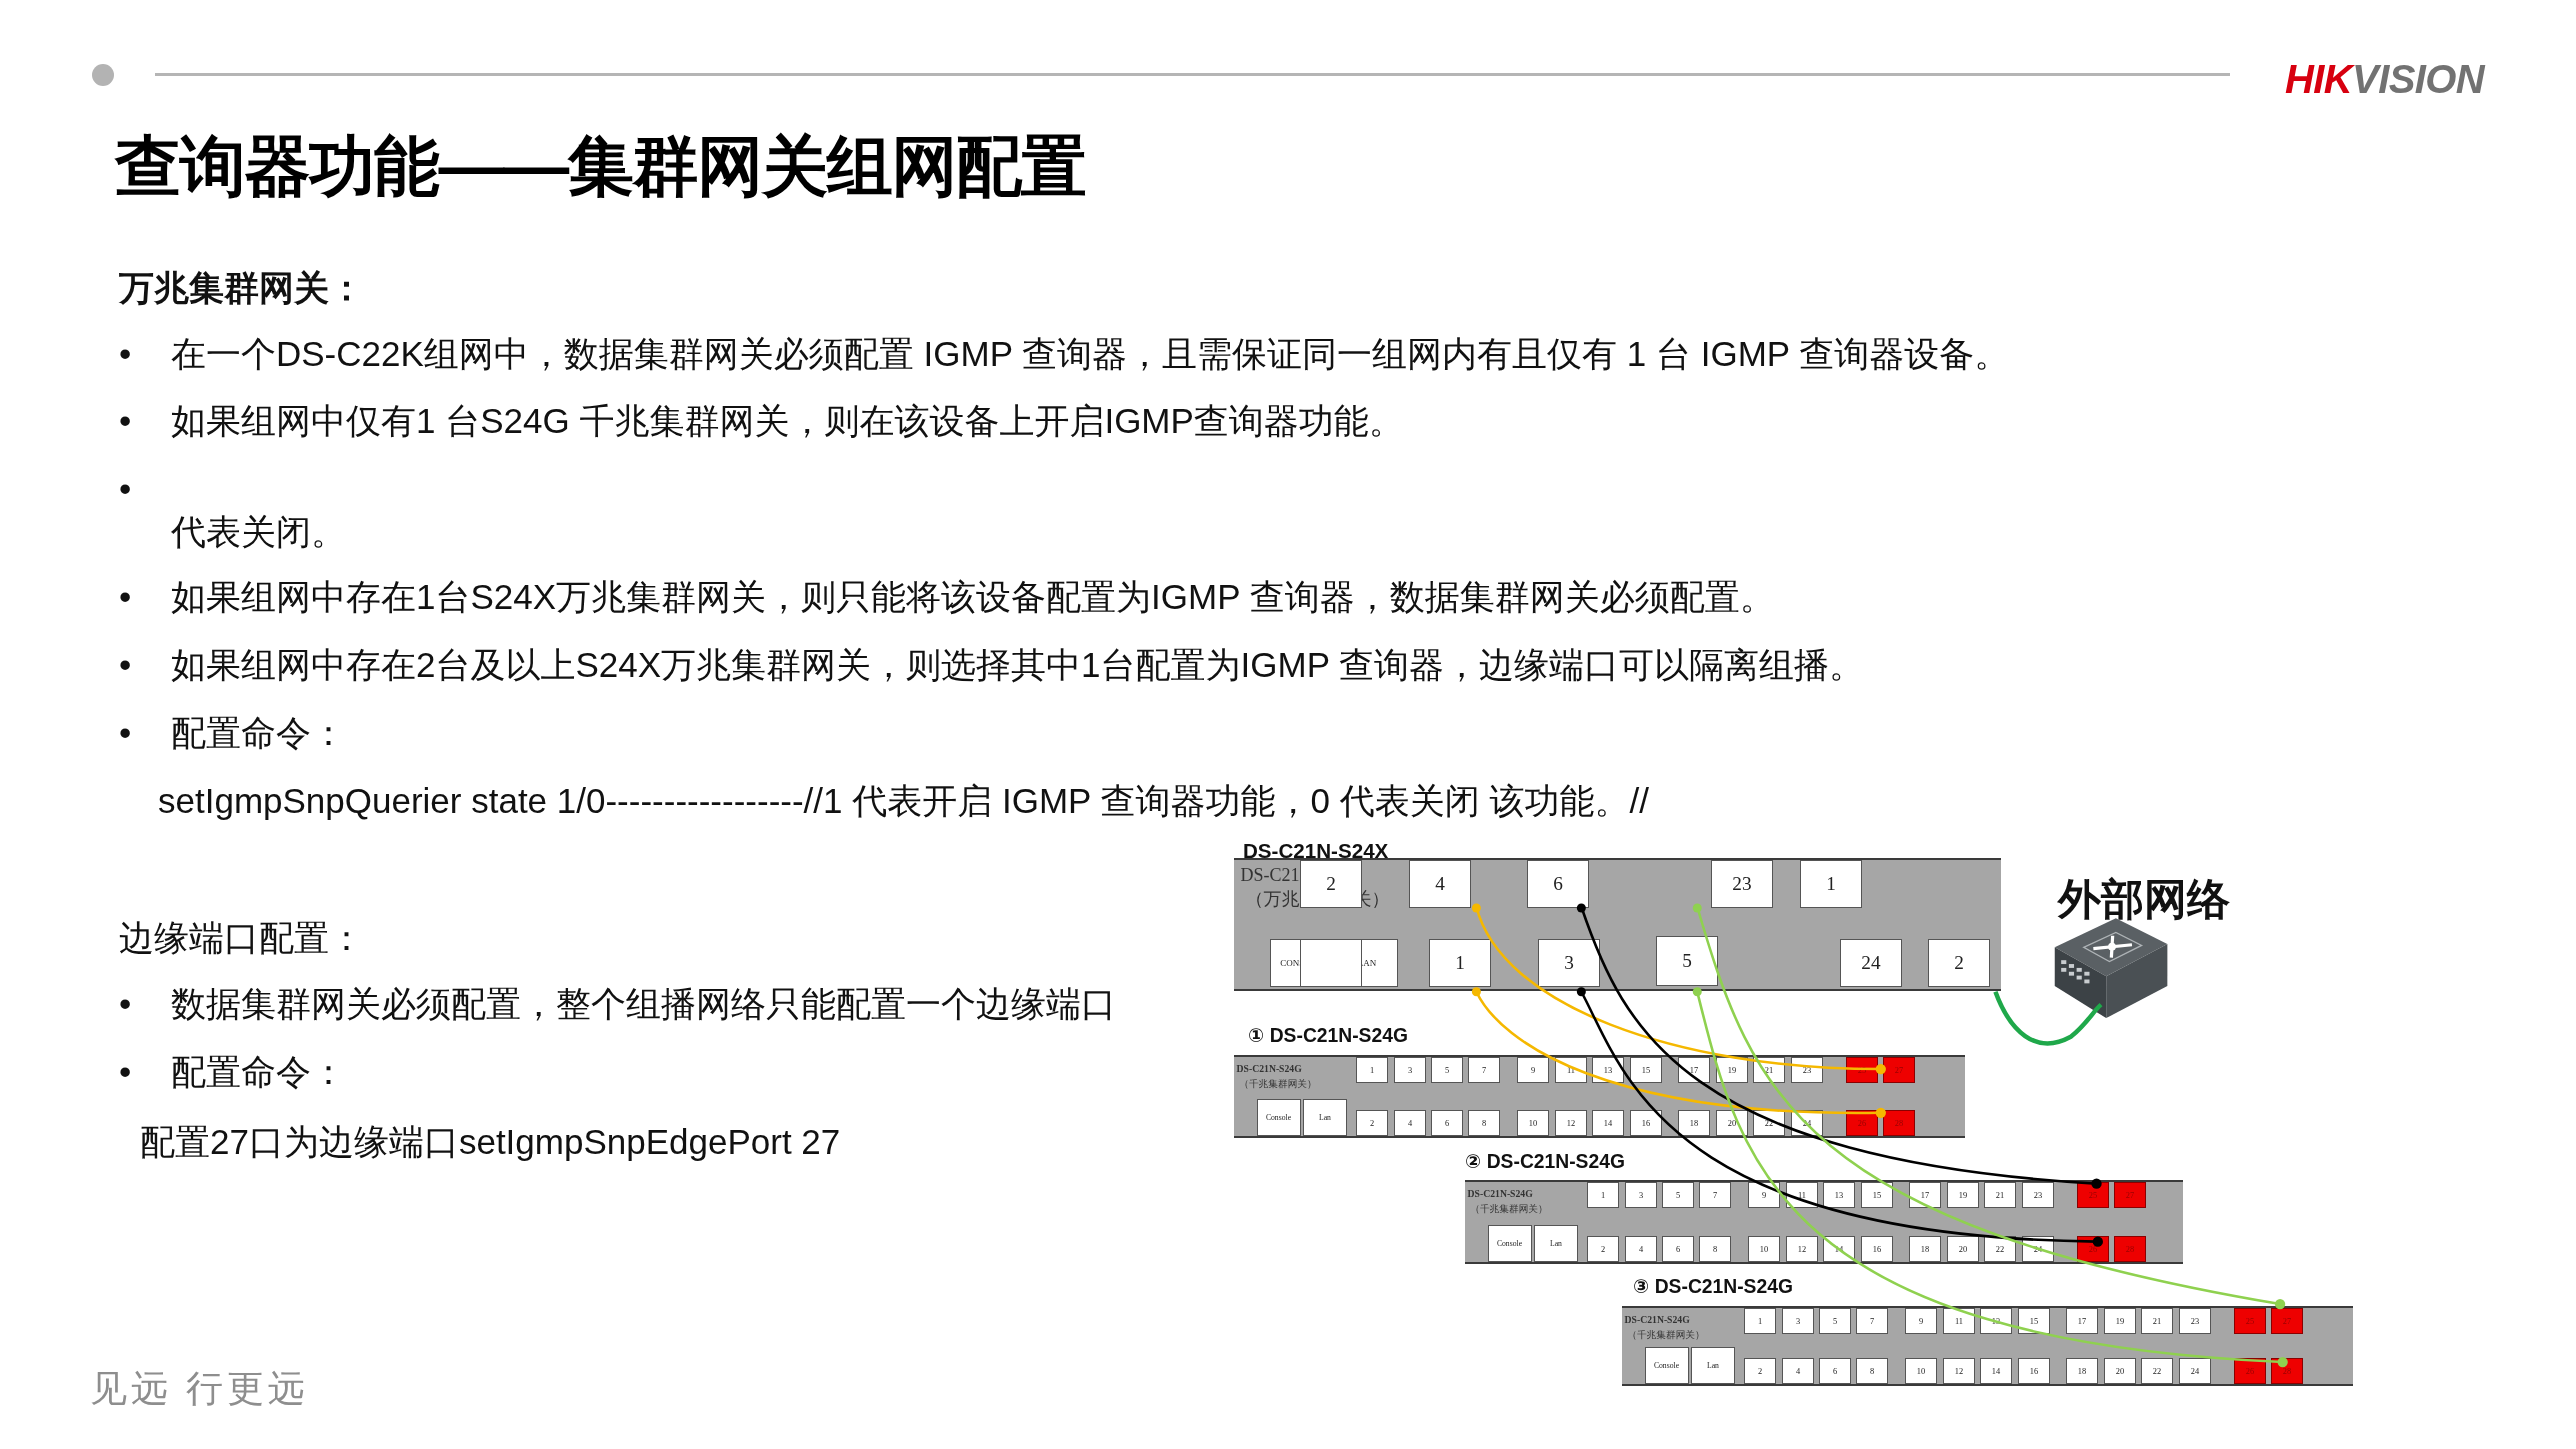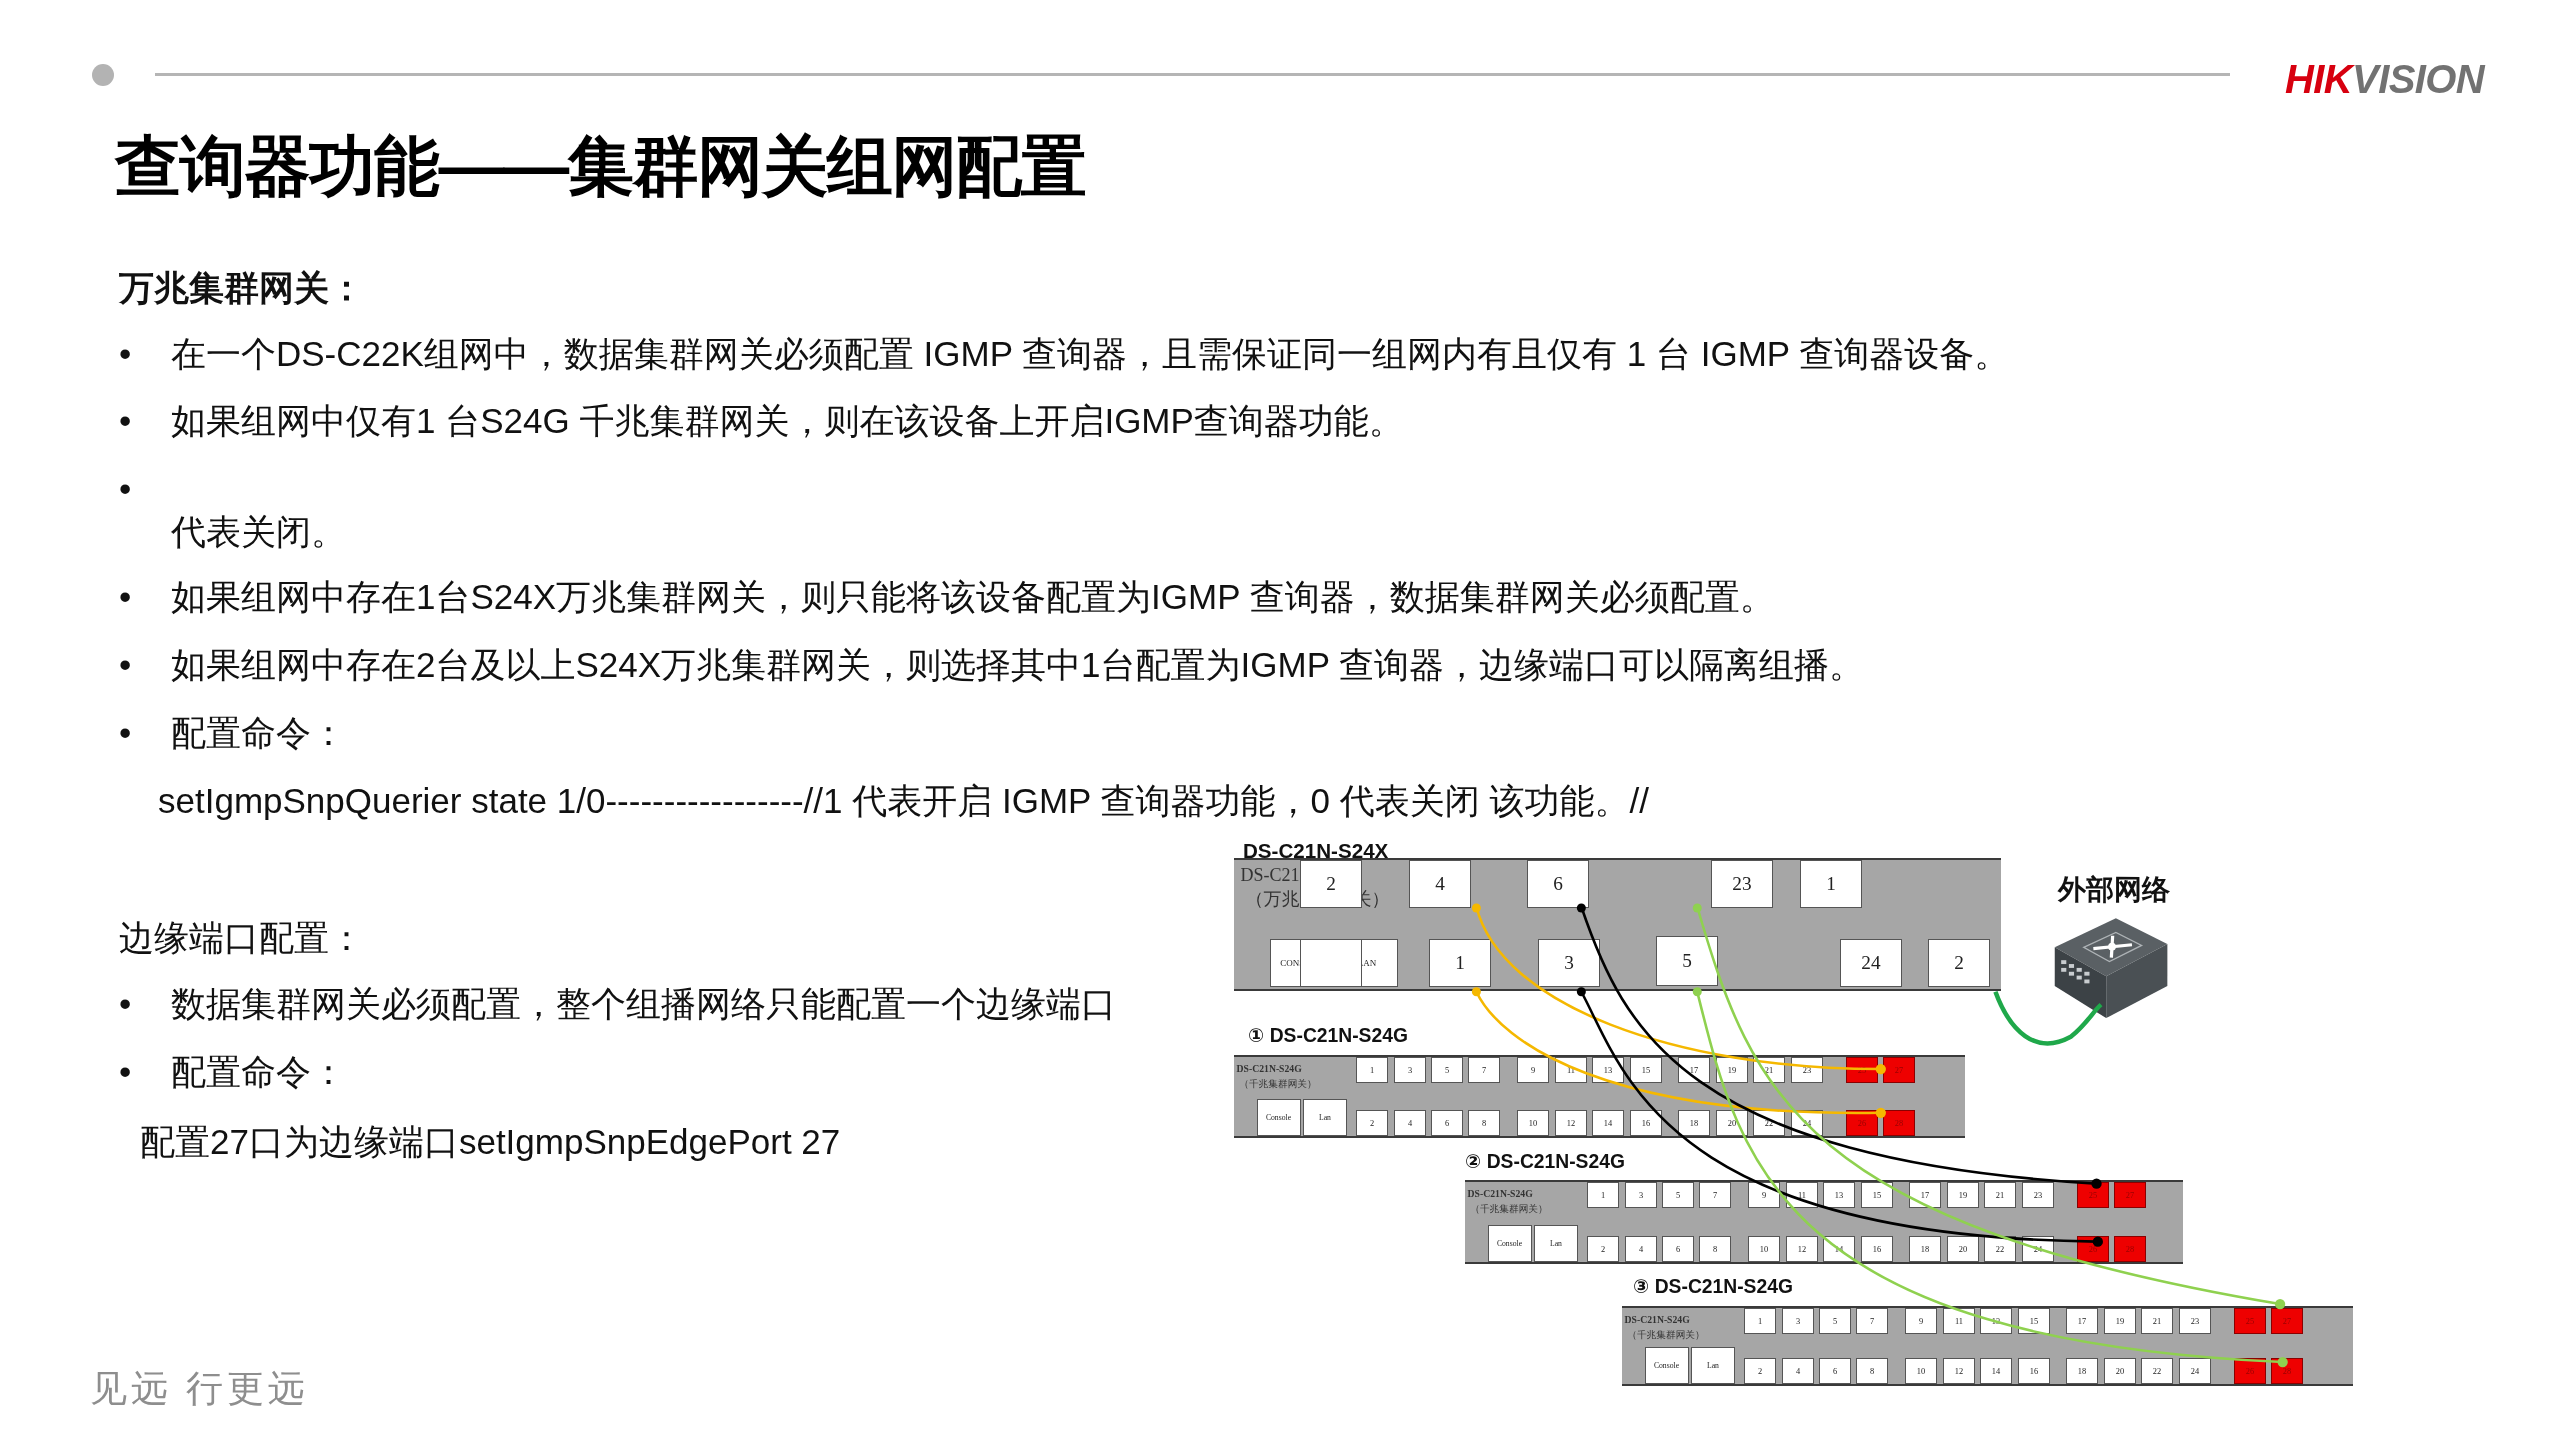--- a/index.html
+++ b/index.html
@@ -16,21 +16,21 @@
   .bul{font-size:35px;white-space:nowrap;line-height:43px;}
   .bul .b{position:absolute;left:-52px;top:0;}
   .cmd{font-size:35px;white-space:nowrap;}
   .footer{left:90px;top:1364px;font-size:37px;color:#8e8e8e;letter-spacing:3.9px;white-space:nowrap;}
   
   .dlabel{font-weight:bold;font-size:19.3px;white-space:nowrap;color:#111;}
   .chassis{background:#a6a6a6;border-top:2.6px solid #3a3a3a;border-bottom:2.6px solid #3a3a3a;}
   .port{position:absolute;background:#fff;border:1.3px solid #555;box-sizing:border-box;display:flex;align-items:center;justify-content:center;font-family:"Liberation Serif",serif;color:#222;}
   .port.red{background:#ee0000;border-color:#8a0000;color:#900;}
   .chlabel{position:absolute;font-family:"Liberation Serif",serif;color:#333;white-space:nowrap;}
-  .ext-label{left:2058px;top:871px;font-size:28px;font-weight:bold;white-space:nowrap;}
+  .ext-label{left:2058px;top:871px;font-size:43px;font-weight:bold;white-space:nowrap;}
 </style>
 </head>
 <body>
 
 <div class="abs dot"></div>
 <div class="abs hline"></div>
 <div class="abs logo"><span class="hik">HIK</span><span class="vis">VISION</span></div>
 <div class="abs title">查询器功能——集群网关组网配置</div>
 
 <div class="abs sec bold" style="left:119px;top:265px;">万兆集群网关：</div>

